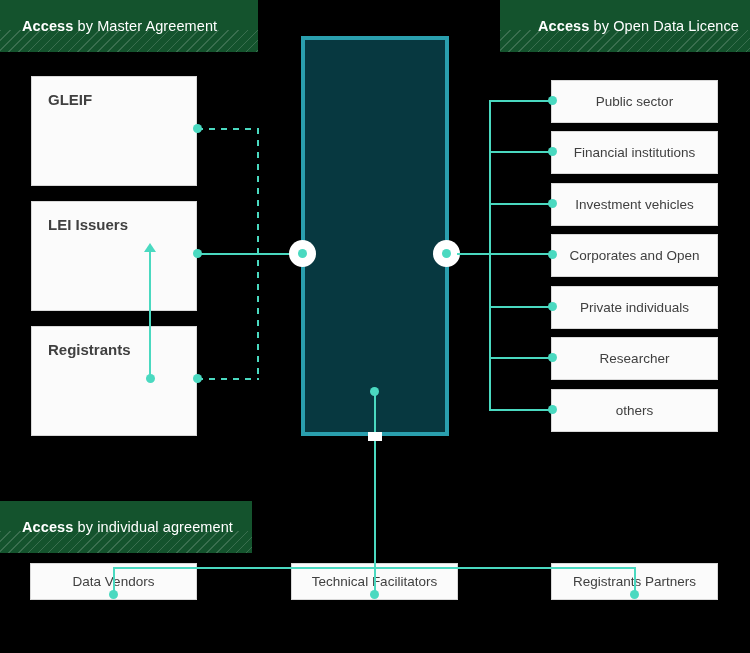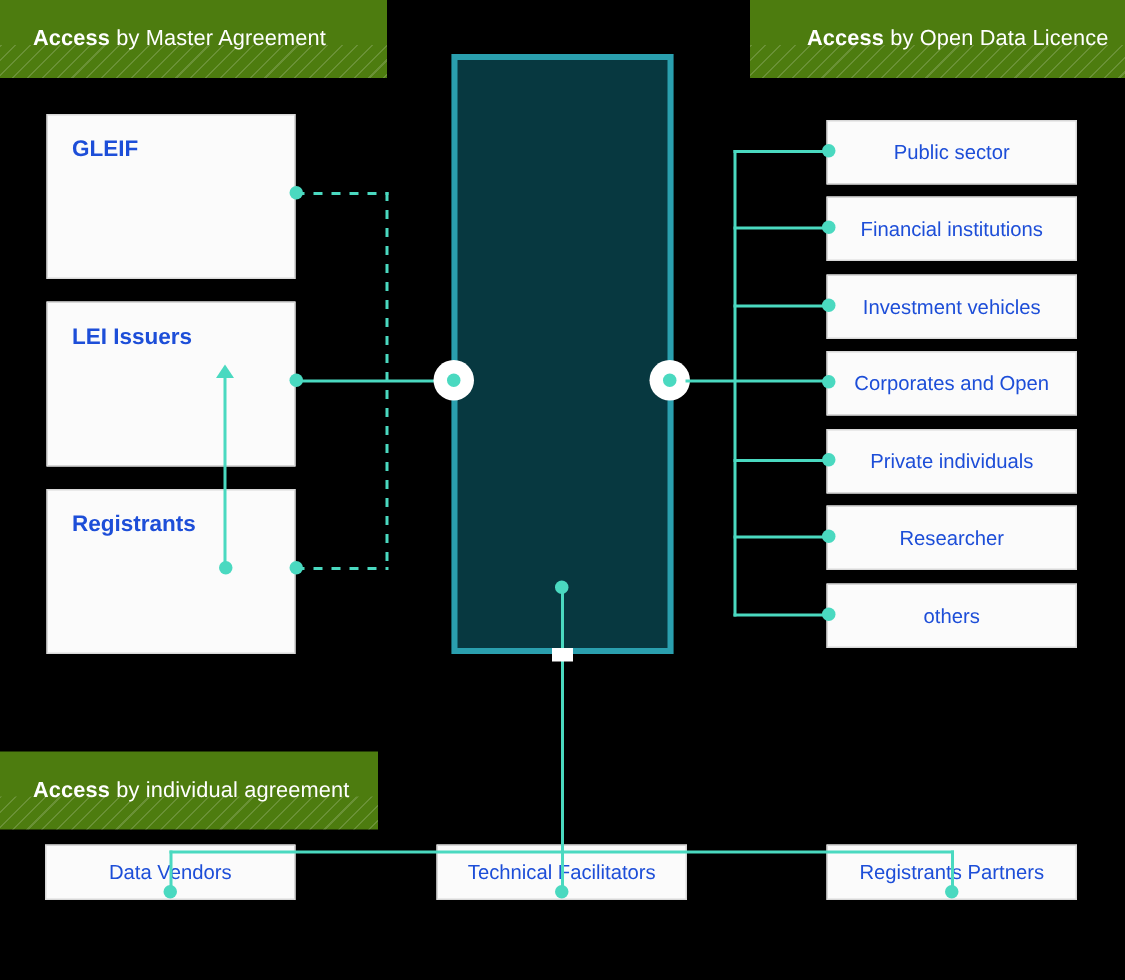--- a/index.html
+++ b/index.html
@@ -5,21 +5,21 @@
   html,body{margin:0;padding:0;background:#000;}
   body{
     font-family:"Liberation Sans", sans-serif;
     width:750px;height:653px;overflow:hidden;
   }
   #stage{position:relative;width:750px;height:653px;background:#000;overflow:hidden;}
 
   
   .banner{
     position:absolute;height:52px;
-    background:#4d7c0f;
+    background:#14532d;
     display:flex;align-items:center;
     color:#ffffff;font-size:14.5px;letter-spacing:.1px;
     box-sizing:border-box;
   }
   .banner .hatch{
     position:absolute;left:0;right:0;bottom:0;height:22px;
     background:repeating-linear-gradient(135deg,
       rgba(255,255,255,.16) 0px, rgba(255,255,255,.16) 1px,
       rgba(255,255,255,0) 1px, rgba(255,255,255,0) 7px);
     pointer-events:none;
@@ -34,21 +34,21 @@
 
   
   .wbox{
     position:absolute;box-sizing:border-box;
     background:#fbfbfb;
     border:1px solid #d8d8d8;
     box-shadow:0 1px 0 rgba(0,0,0,.25);
     color:#163a43;
   }
   .wbox .lbl{
-    position:absolute;font-size:14px;color:#1d4ed8;white-space:nowrap;
+    position:absolute;font-size:14px;color:#404040;white-space:nowrap;
   }
   .wbox.left .lbl{left:16px;top:14px;font-weight:600;font-size:15px;}
   .wbox.ctr{display:flex;align-items:center;justify-content:center;}
   .wbox.ctr .lbl{position:static;font-size:13.5px;font-weight:400;text-align:right;}
 
   
   #box-gleif{left:31px;top:76px;width:166px;height:110px;}
   #box-lei{left:31px;top:201px;width:166px;height:110px;}
   #box-registrants{left:31px;top:326px;width:166px;height:110px;padding-left:16px;}
 

